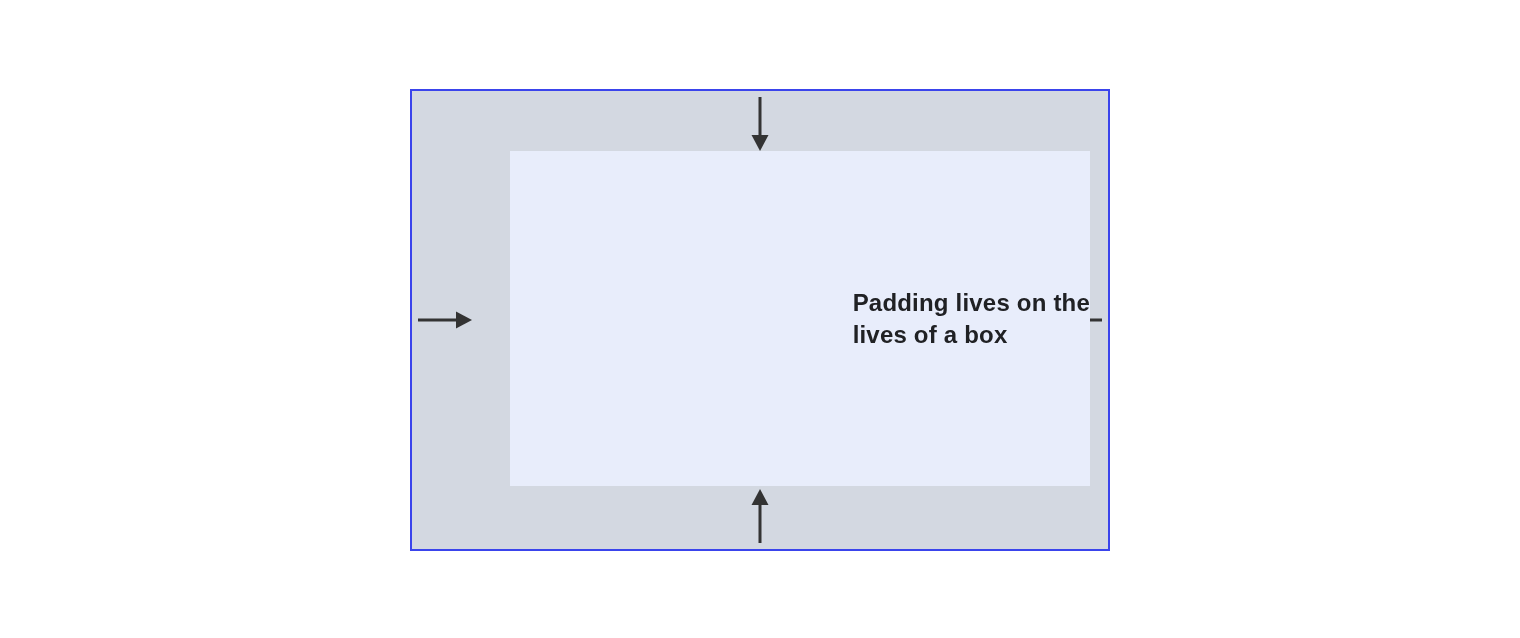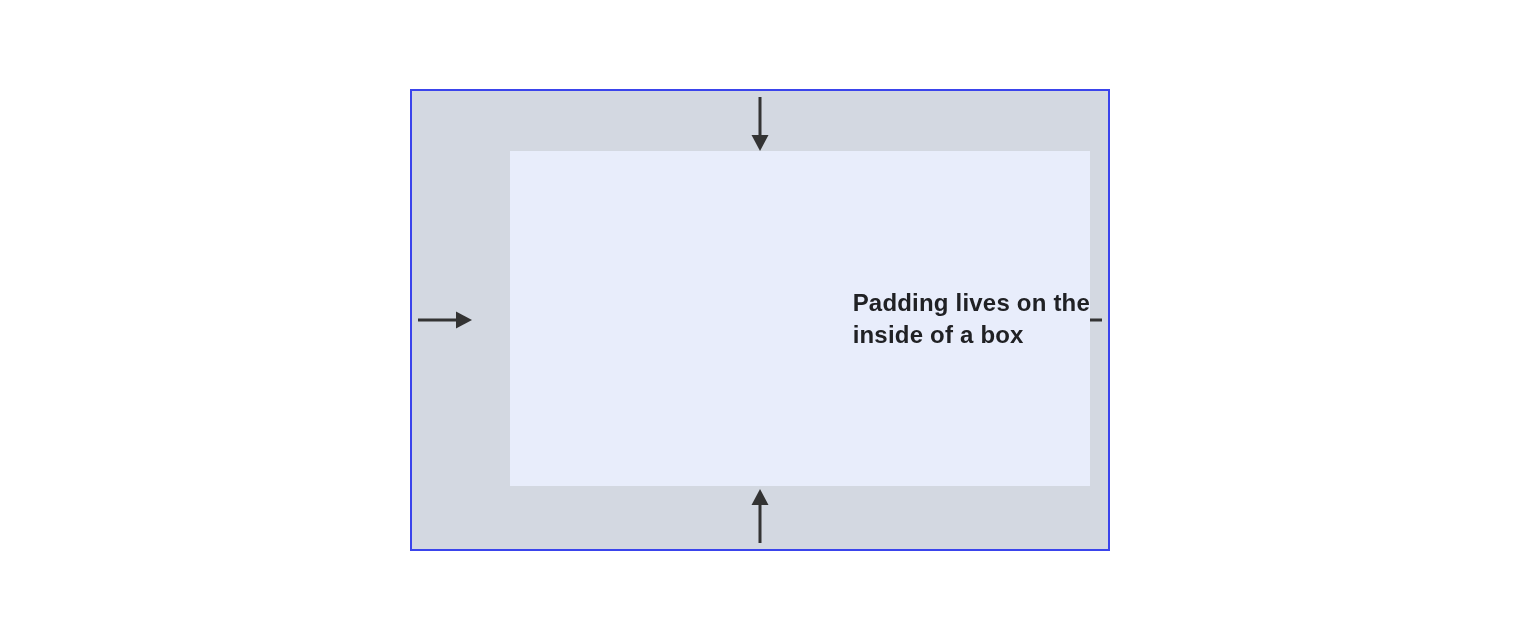--- a/index.html
+++ b/index.html
@@ -98,19 +98,19 @@
     <span class="arrow arrow-right">
       <svg width="56" height="24" viewBox="0 0 56 24" aria-hidden="true">
         <line x1="55" y1="12" x2="14" y2="12"></line>
         <polygon points="17,3.5 17,20.5 1,12"></polygon>
       </svg>
     </span>
 
     <div class="content-box">
       <div class="label">
         <div>Padding lives on the</div>
-        <div>inside of a box</div>
+        <div>lives of a box</div>
       </div>
     </div>
 
   </div>
 
 </div>
 
 </body></html>

